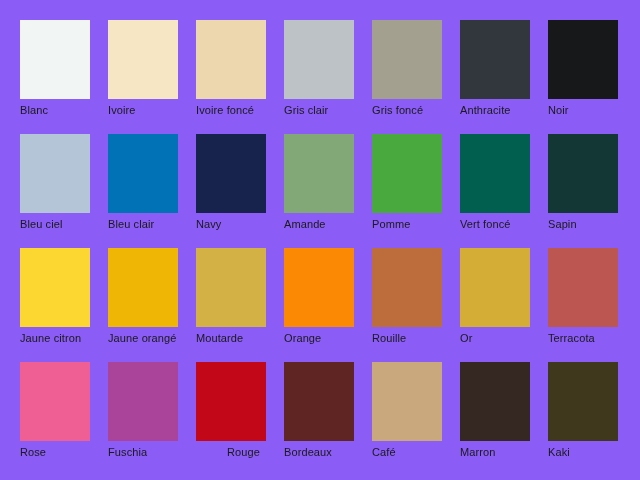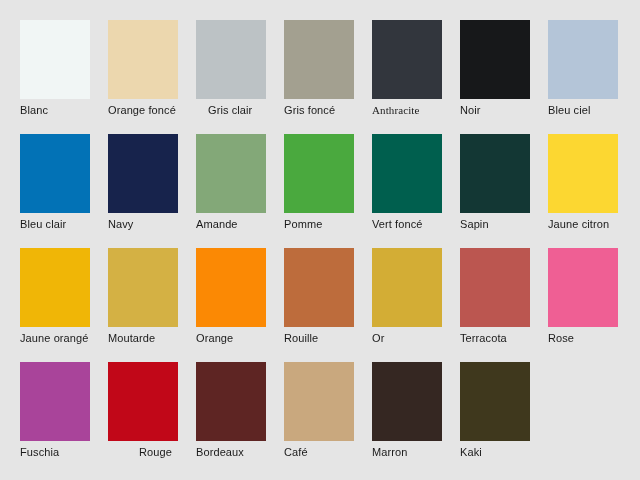--- a/index.html
+++ b/index.html
@@ -50,40 +50,44 @@
     font-size: 11px;
     line-height: 14px;
     color: #1a1a1a;
     white-space: nowrap;
     letter-spacing: 0.1px;
   }
 </style>
 </head>
 <body>
 
-<div id="palette-grid" style="background: #e5e5e5;">
+<div id="palette-grid" style="background: #8b5cf6;">
     <div class="swatch-cell">
       <div class="swatch-chip" style="background-color: rgb(241, 246, 245);"></div>
       <div class="swatch-label" style="color: rgb(26, 26, 26);">Blanc</div>
     </div>
     <div class="swatch-cell">
+      <div class="swatch-chip" style="background-color: rgb(247, 230, 196);"></div>
+      <div class="swatch-label" style="color: rgb(26, 26, 26);">Ivoire</div>
+    </div>
+    <div class="swatch-cell">
       <div class="swatch-chip" style="background-color: rgb(236, 215, 174);"></div>
-      <div class="swatch-label" style="color: rgb(26, 26, 26);">Orange foncé</div>
+      <div class="swatch-label" style="color: rgb(26, 26, 26);">Ivoire foncé</div>
     </div>
     <div class="swatch-cell">
       <div class="swatch-chip" style="background-color: rgb(188, 194, 197);"></div>
-      <div class="swatch-label" style="color: rgb(26, 26, 26); margin-left: 12px;">Gris clair</div>
+      <div class="swatch-label" style="color: rgb(26, 26, 26);">Gris clair</div>
     </div>
     <div class="swatch-cell">
       <div class="swatch-chip" style="background-color: rgb(163, 160, 144);"></div>
       <div class="swatch-label" style="color: rgb(26, 26, 26);">Gris foncé</div>
     </div>
     <div class="swatch-cell">
       <div class="swatch-chip" style="background-color: rgb(50, 54, 61);"></div>
-      <div class="swatch-label" style="color: rgb(26, 26, 26); font-family: Liberation Serif, serif;">Anthracite</div>
+      <div class="swatch-label" style="color: rgb(26, 26, 26);">Anthracite</div>
     </div>
     <div class="swatch-cell">
       <div class="swatch-chip" style="background-color: rgb(23, 24, 26);"></div>
       <div class="swatch-label" style="color: rgb(26, 26, 26);">Noir</div>
     </div>
     <div class="swatch-cell">
       <div class="swatch-chip" style="background-color: rgb(180, 197, 216);"></div>
       <div class="swatch-label" style="color: rgb(26, 26, 26);">Bleu ciel</div>
     </div>
     <div class="swatch-cell">

